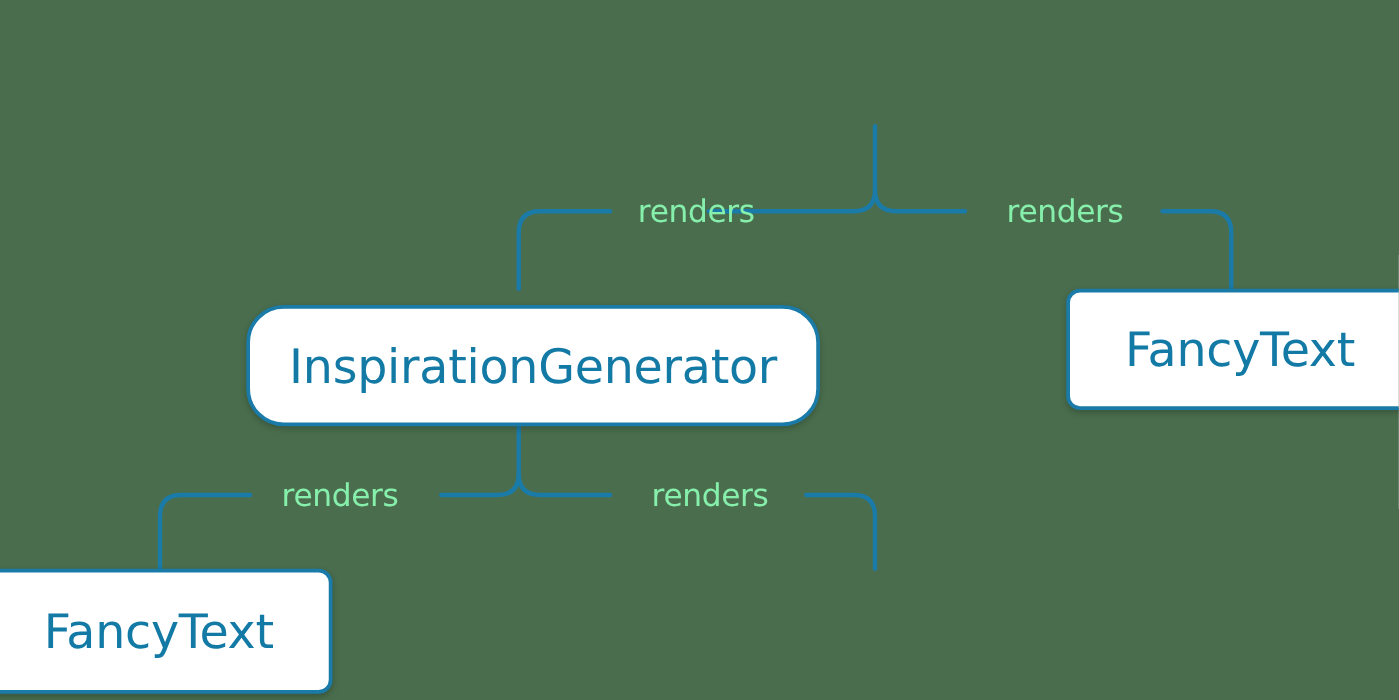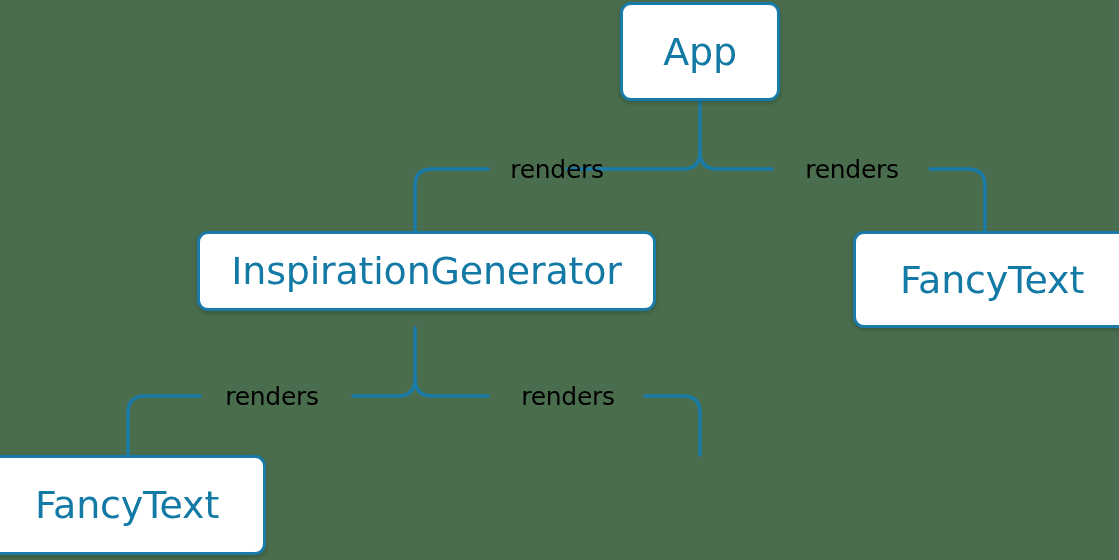--- a/index.html
+++ b/index.html
@@ -40,33 +40,33 @@
   }
   .node-label {
     color: #1379a5;
     font-family: "DejaVu Sans", "Liberation Sans", sans-serif;
     font-weight: 400;
     letter-spacing: -0.2px;
     white-space: nowrap;
   }
   .edge-label {
     position: absolute;
-    color: #000000;
+    color: #86efac;
     font-family: "DejaVu Sans", "Liberation Sans", sans-serif;
     font-size: 25px;
     font-weight: 500;
     letter-spacing: -0.3px;
     white-space: nowrap;
     transform: translate(-50%, -50%);
   }
 
   
   #node-app            { left: 620px; top: 2px;   width: 160px; height: 99px; }
   #node-app .node-label            { font-size: 38px; }
-  #node-inspiration    { left: 197px; top: 231px; width: 459px; height: 80px; }
+  #node-inspiration    { left: 197px; top: 244px; width: 459px; height: 97px; border-radius: 30px; }
   #node-inspiration .node-label    { font-size: 38px; }
   #node-fancytext-right{ left: 853px; top: 231px; width: 278px; height: 97px; }
   #node-fancytext-right .node-label{ font-size: 38px; }
   #node-fancytext-left { left: -12px; top: 455px; width: 278px; height: 100px; }
   #node-fancytext-left .node-label { font-size: 38px; }
   #node-copyright      { left: 567px; top: 455px; width: 265px; height: 100px; }
   #node-copyright .node-label      { font-size: 38px; }
 </style>
 </head>
 <body>
@@ -89,23 +89,20 @@
   </svg>
 
   <div class="edge-label" style="left:557px; top:169px;">renders</div>
 
   <div class="edge-label" style="left:852px; top:169px;">renders</div>
 
   <div class="edge-label" style="left:272px; top:396px;">renders</div>
 
   <div class="edge-label" style="left:568px; top:396px;">renders</div>
 
-  <div class="node-box" id="node-app">
-    <span class="node-label">App</span>
-  </div>
 
   <div class="node-box" id="node-inspiration">
     <span class="node-label">InspirationGenerator</span>
   </div>
 
   <div class="node-box" id="node-fancytext-right">
     <span class="node-label">FancyText</span>
   </div>
 
   <div class="node-box" id="node-fancytext-left">

